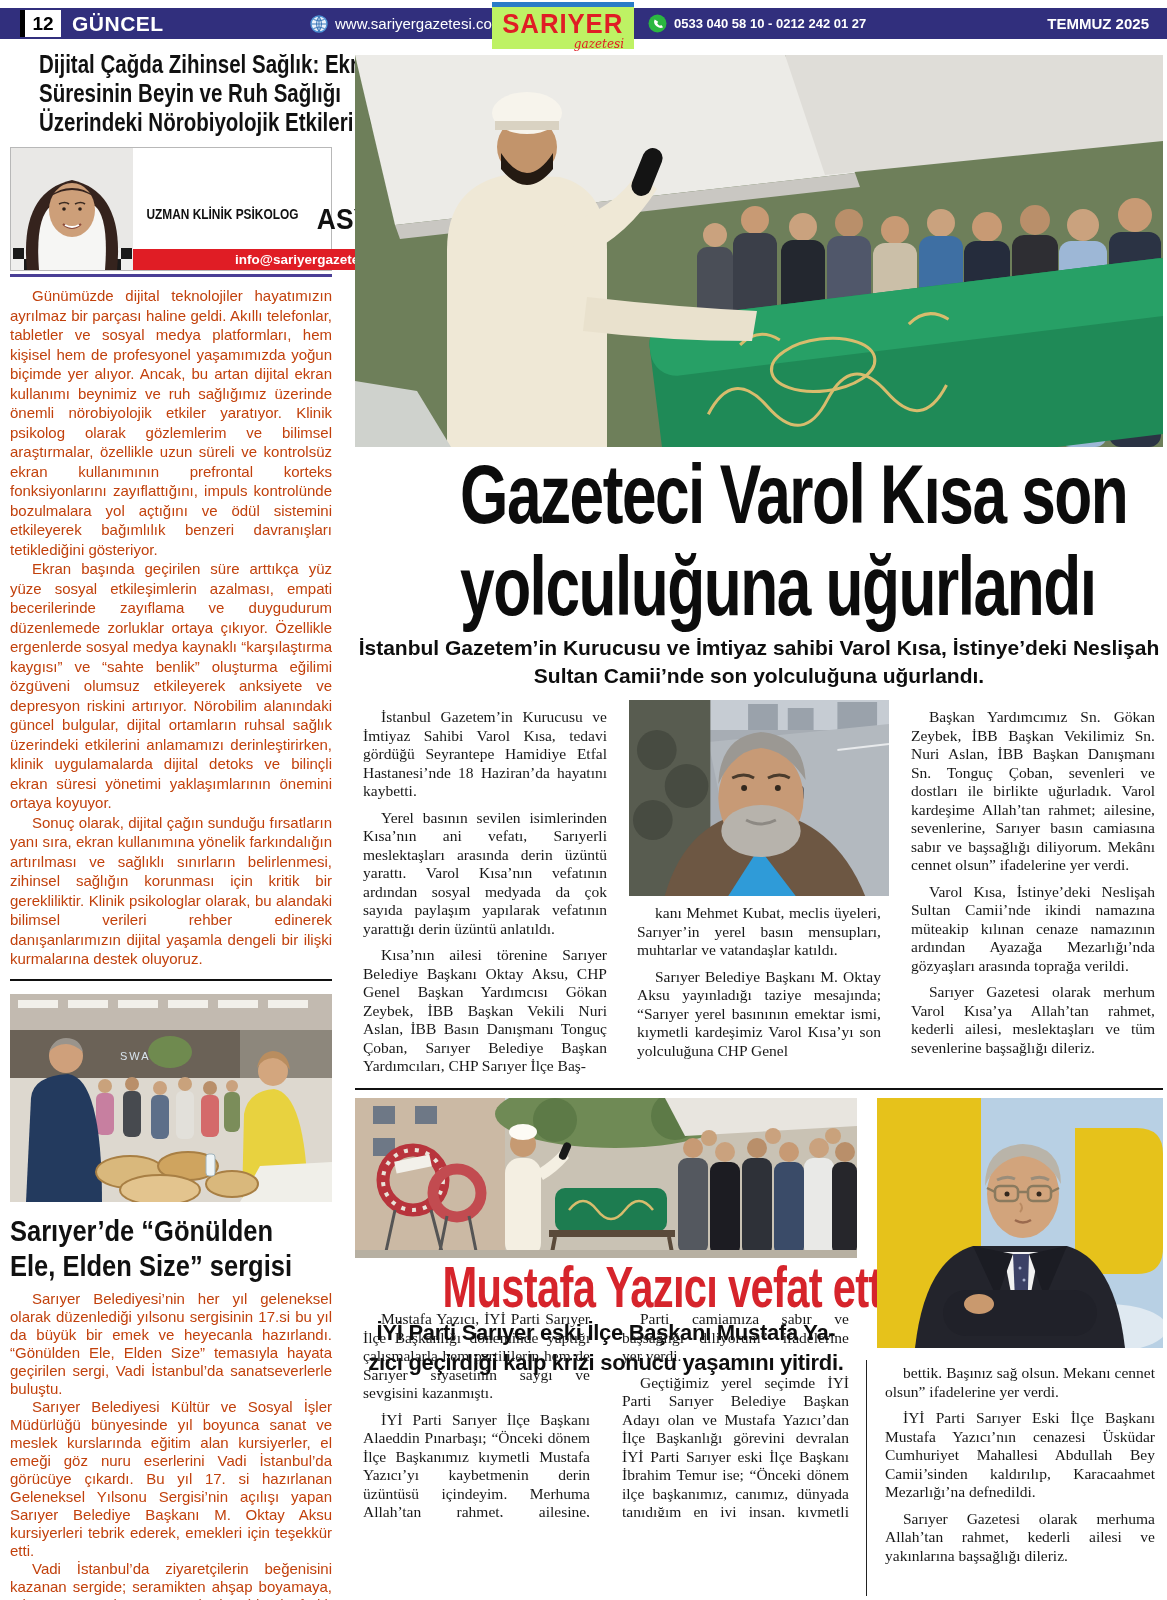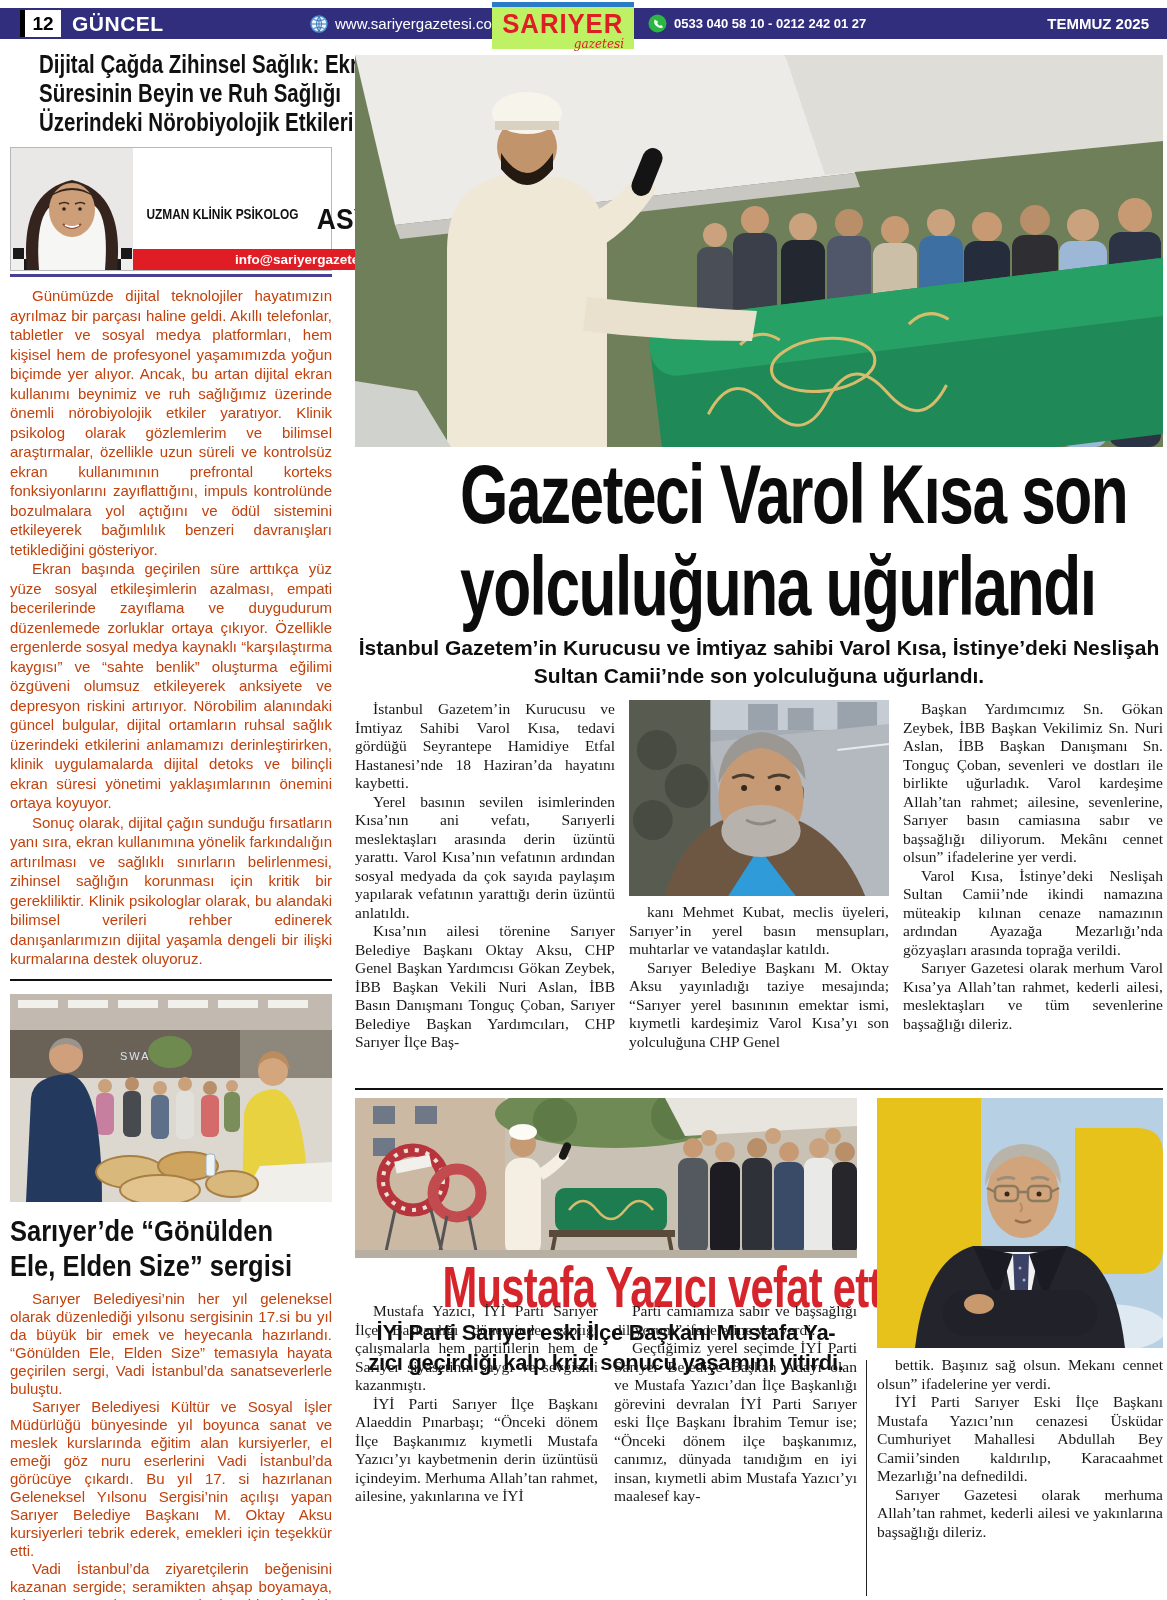--- a/index.html
+++ b/index.html
@@ -19,21 +19,21 @@
   .logo{position:absolute;left:492px;top:-6px;width:142px;height:47px;background:#bef264;
         border-top:5px solid #2a7cc7;box-sizing:border-box;text-align:center;}
   .logo .brand{display:inline-block;color:#e01d25;font-weight:bold;font-size:28px;line-height:34px;
         letter-spacing:1px;transform:scaleX(.92);transform-origin:center;}
   .logo .sub{position:absolute;right:10px;bottom:-2px;color:#e01d25;font-family:"DejaVu Serif",serif;
         font-style:italic;font-size:12px;}
 
   
   .sansbody p{margin:0;font-size:15px;line-height:19.5px;text-align:justify;text-indent:22px;color:#c2410c;}
   .sansbody.tight p{line-height:18px;}
-  .serifbody p{margin:0;font-family:"Liberation Serif",serif;font-size:15.5px;line-height:18.5px;
+  .serifbody p{margin:8px;font-family:"Liberation Serif",serif;font-size:15.5px;line-height:18.5px;
                text-align:justify;text-indent:18px;color:#181818;}
 
   
   .leftcol{position:absolute;left:10px;top:50px;width:322px;}
   .ltitle{text-align:center;}
   .ltitle div{white-space:nowrap;font-weight:bold;font-size:25px;line-height:29px;
               transform:scaleX(.82);transform-origin:center;}
   .authorcard{margin-top:10px;border:1px solid #b8b8b8;height:122px;display:flex;background:#fff;position:relative;}
   .authorphoto{width:122px;height:122px;flex:0 0 122px;}
   .authorinfo{flex:1;display:flex;align-items:center;justify-content:flex-start;padding-top:10px;position:relative;}

